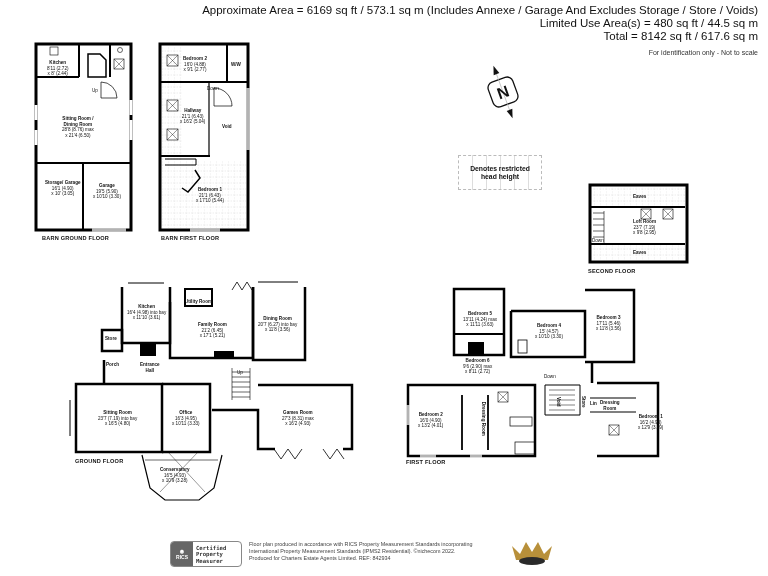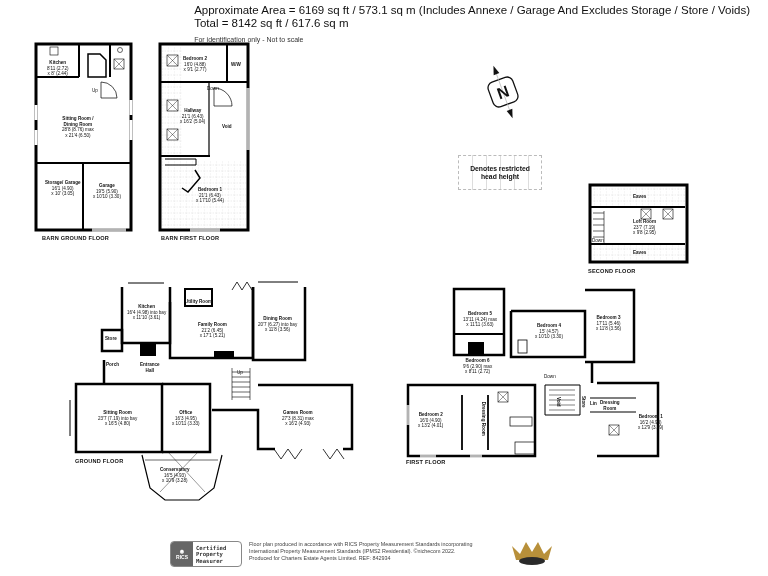--- a/index.html
+++ b/index.html
@@ -1,37 +1,38 @@
 <!DOCTYPE html>
 <html><head>
 <meta charset="utf-8">
 <style>
   html,body{margin:0;padding:0;background:#ffffff;}
   body{width:768px;height:576px;position:relative;overflow:hidden;font-family:"Liberation Sans",sans-serif;color:#111;}
-  .hdr{position:absolute;right:18px;top:4px;text-align:left;font-size:11.5px;line-height:13px;color:#111;}
+  .hdr{position:absolute;right:10px;top:4px;text-align:right;font-size:11.5px;line-height:13px;color:#111;}
   .hdr .note{font-size:7px;margin-top:3px;color:#333;}
   svg.plan{position:absolute;left:0;top:0;}
   .lbl{position:absolute;font-size:4.6px;line-height:5.6px;text-align:center;color:#111;white-space:nowrap;}
   .lbl b{font-weight:bold;display:block;}
   .floor{position:absolute;font-size:5.6px;font-weight:bold;letter-spacing:.2px;color:#111;}
   .legend{position:absolute;left:458px;top:155px;width:82px;height:33px;border:1px dashed #bbb;
     background-image:repeating-linear-gradient(90deg,transparent 0 13px,#ddd 13px 14px);
     display:flex;align-items:center;justify-content:center;text-align:center;font-size:6.8px;font-weight:bold;line-height:8px;}
   .footer{position:absolute;left:170px;top:538px;width:410px;height:32px;}
   .rics{position:absolute;left:0;top:3px;width:70px;height:24px;border:1px solid #888;border-radius:4px;overflow:hidden;display:flex;}
   .rics .l{width:22px;background:#666;color:#fff;font-size:5px;display:flex;flex-direction:column;align-items:center;justify-content:center;font-weight:bold;}
   .rics .r{flex:1;font-size:5.6px;font-weight:bold;line-height:6.4px;padding:3px 3px;color:#333;font-family:"DejaVu Sans Mono",monospace;}
   .ftext{position:absolute;left:79px;top:3px;font-size:5.4px;line-height:7px;color:#444;width:260px;}
   .crown{position:absolute;left:340px;top:0px;}
 </style>
 </head>
 <body>
 
 <div class="hdr">
   <div>Approximate Area = 6169 sq ft / 573.1 sq m (Includes Annexe / Garage And Excludes Storage / Store / Voids)</div>
+  <div>Limited Use Area(s) = 480 sq ft / 44.5 sq m</div>
   <div>Total = 8142 sq ft / 617.6 sq m</div>
   <div class="note">For identification only - Not to scale</div>
 </div>
 
 <svg class="plan" width="768" height="576" viewBox="0 0 768 576">
   <defs>
     <pattern id="hh" width="6" height="6" patternUnits="userSpaceOnUse">
       <path d="M0 0V6M0 3H6" stroke="#ddd" stroke-width=".5" stroke-dasharray="1.5 1"></path>
     </pattern>
   </defs>

